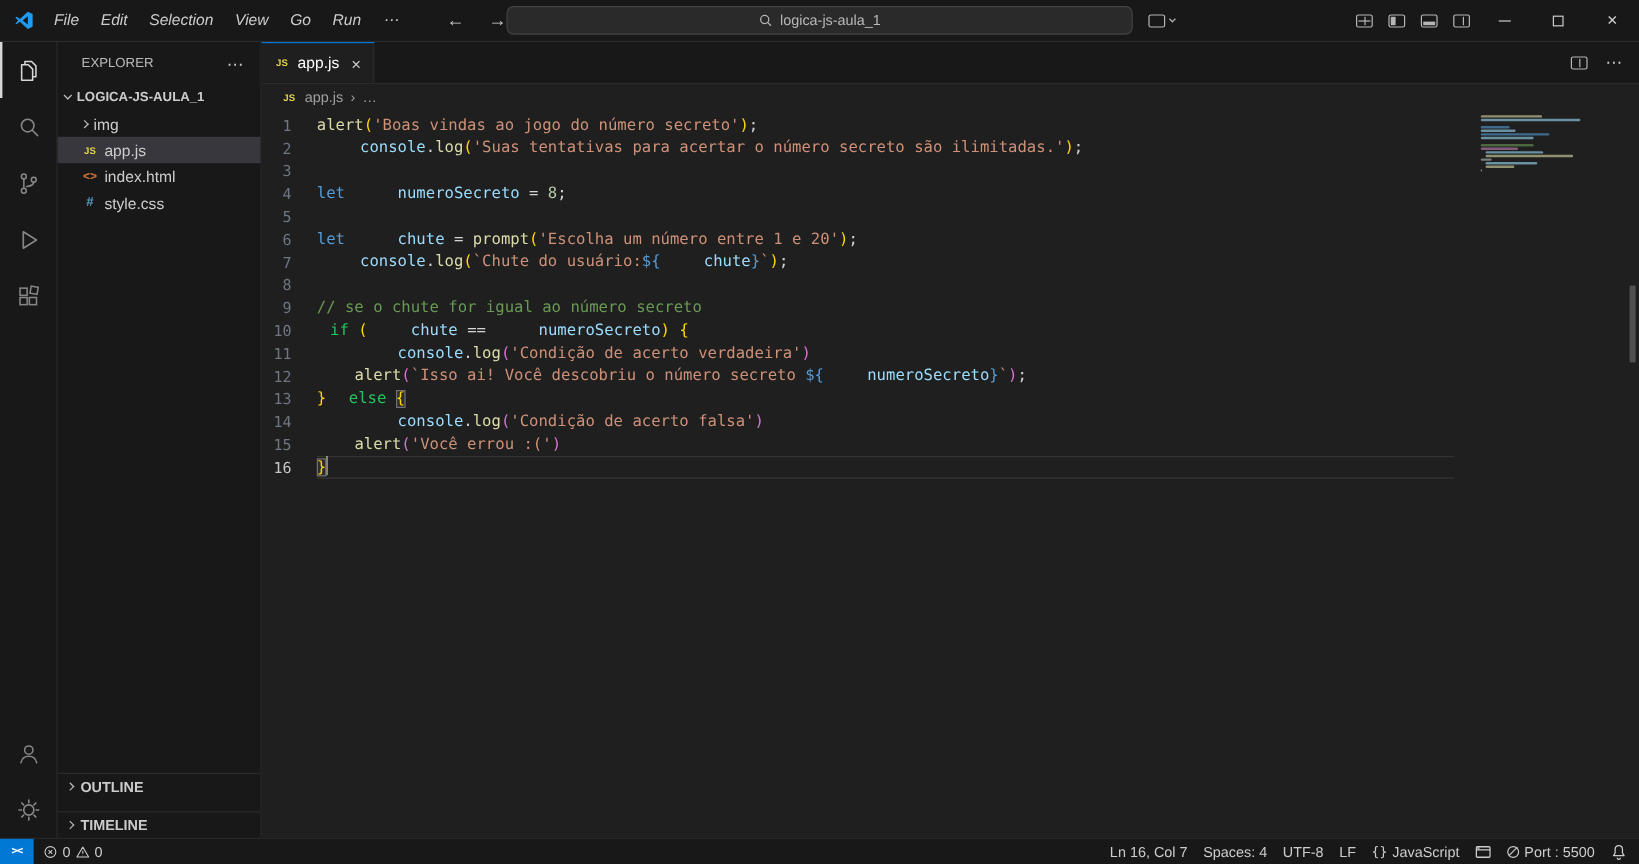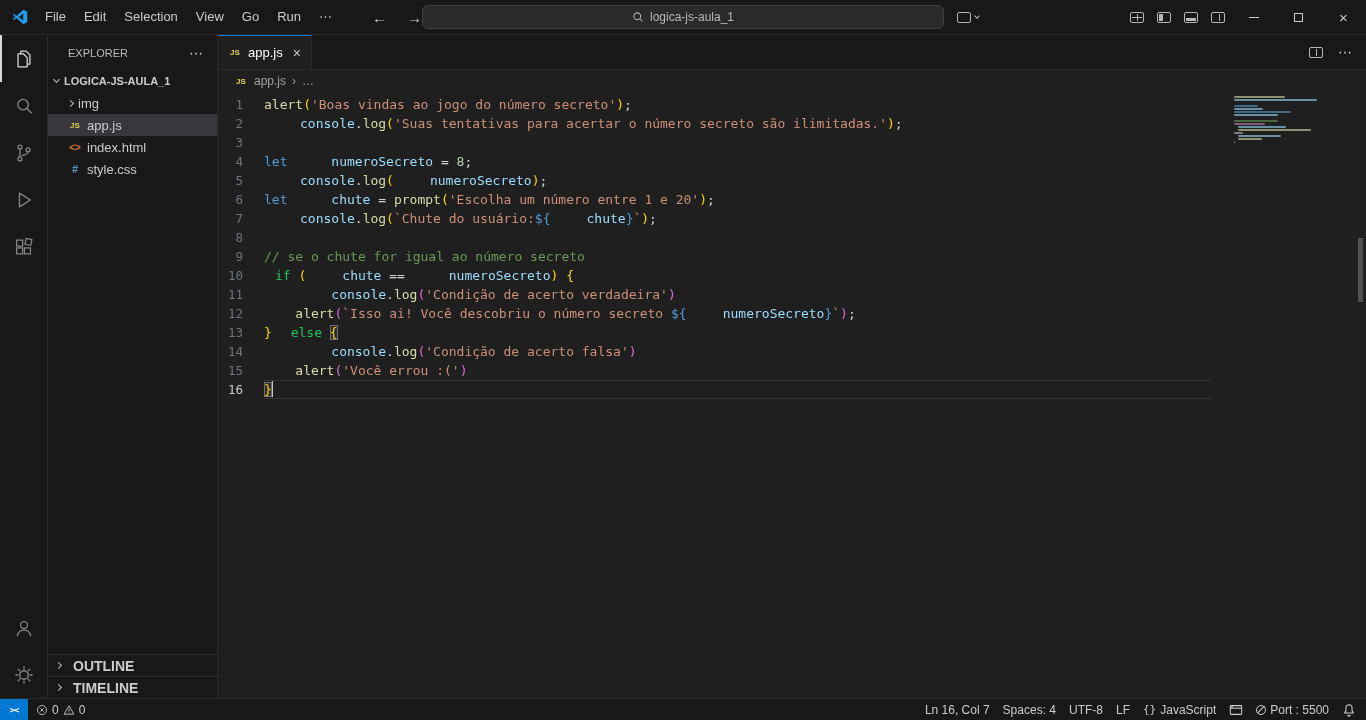--- a/index.html
+++ b/index.html
@@ -3,21 +3,21 @@
 <meta charset="utf-8">
 <style>
   * { box-sizing: border-box; margin: 0; padding: 0; }
   html, body { width: 1366px; height: 720px; overflow: hidden; }
   body { font-family: "Liberation Sans", sans-serif; background: #1f1f1f; }
   .window { position: relative; width: 1366px; height: 720px; background: #1f1f1f; color: #cccccc; overflow: hidden; }
 
   
   .titlebar { position: relative; height: 35px; background: #181818; border-bottom: 1px solid #2b2b2b; display: flex; align-items: center; }
   .logo { margin: 0 8px 0 12px; display: flex; align-items: center; }
-  .menubar { display: flex; align-items: flex-end; }
+  .menubar { display: flex; align-items: flex-end; font-style: italic; }
   .menu-item { padding: 0 9px; font-size: 13px; color: #cccccc; height: 35px; line-height: 34px; cursor: default; }
   .nav-arrows { position: absolute; left: 372px; top: 0; height: 35px; display: flex; align-items: center; gap: 20px; font-size: 15px; color: #cfcfcf; }
   .command-center { position: absolute; left: 50%; transform: translateX(-50%); top: 5px; width: 522px; height: 24px;
     background: #2a2a2a; border: 1px solid #424242; border-radius: 6px; display: flex; align-items: center; justify-content: center;
     gap: 6px; font-size: 12px; color: #b8b8b8; }
   .layout-extra { position: absolute; left: 957px; top: 0; height: 35px; display: flex; align-items: center; gap: 4px; }
   .tb-right { position: absolute; right: 0; top: 0; height: 35px; display: flex; align-items: center; }
   .tb-icon { width: 27px; height: 35px; display: flex; align-items: center; justify-content: center; }
   .win-btn { width: 45px; height: 35px; display: flex; align-items: center; justify-content: center; font-size: 15px; color: #cccccc; }
   .min-shape { width: 10px; height: 1px; background: #cccccc; display: inline-block; }
@@ -49,21 +49,21 @@
   .sb-header { height: 35px; display: flex; align-items: center; padding: 0 14px 0 20px; font-size: 11px; color: #bbbbbb; }
   .sb-header .more { margin-left: auto; font-size: 14px; color: #cccccc; cursor: pointer; }
   .sb-root { height: 22px; display: flex; align-items: center; gap: 5px; padding-left: 6px; font-size: 11px; font-weight: 700; color: #cccccc; cursor: pointer; }
   .tree-item { height: 22px; display: flex; align-items: center; gap: 5px; padding-left: 20px; font-size: 13px; color: #cccccc; cursor: pointer; }
   .tree-item.selected { background: #37373d; }
   .ficon { width: 14px; text-align: center; font-weight: 700; font-size: 8px; flex: none; }
   .ficon.js { color: #e6d34a; }
   .ficon.html { color: #dd7733; font-size: 10px; }
   .ficon.css { color: #519aba; font-size: 11px; }
   .sb-spacer { flex: 1; }
-  .sb-panel { height: 22px; display: flex; align-items: center; gap: 12px; padding-left: 8px; border-top: 1px solid #2b2b2b; font-size: 14px; font-weight: 700; color: #cccccc; cursor: pointer; }
+  .sb-panel { height: 22px; display: flex; align-items: center; gap: 6px; padding-left: 8px; border-top: 1px solid #2b2b2b; font-size: 12px; font-weight: 700; color: #cccccc; cursor: pointer; margin-top: 10px; }
 
   
   .editor { flex: 1; display: flex; flex-direction: column; background: #1f1f1f; min-width: 0; }
   .tabbar { height: 35px; background: #181818; display: flex; align-items: stretch; border-bottom: 1px solid #2b2b2b; flex: none; }
   .tab { display: flex; align-items: center; gap: 6px; padding: 0 10px; background: #1f1f1f; border-right: 1px solid #2b2b2b; border-top: 1px solid #0078d4; font-size: 13px; color: #ffffff; cursor: pointer; }
   .tab-close { color: #cccccc; font-size: 14px; margin-left: 4px; cursor: pointer; }
   .tab-actions { margin-left: auto; display: flex; align-items: center; gap: 15px; padding-right: 14px; color: #cccccc; }
   .split-icon { width: 14px; height: 11px; border: 1px solid #b6b6b6; border-radius: 2px; position: relative; display: inline-block; }
   .split-icon::before { content: ""; position: absolute; left: 6px; top: 1px; bottom: 1px; width: 1px; background: #b6b6b6; }
   .more-dots { font-size: 14px; color: #cccccc; }
@@ -288,21 +288,20 @@
             <div class="line">
               <span class="ln">3</span>
               <span class="lc"></span>
             </div>
             <div class="line">
               <span class="ln">4</span>
               <span class="lc"><span class="tk-kw">let </span><span class="tk-vr">numeroSecreto</span><span class="tk-pn"> = </span><span class="tk-nm">8</span><span class="tk-pn">;</span></span>
             </div>
             <div class="line">
               <span class="ln">5</span>
-              <span class="lc"><span class="tk-vr">console</span><span class="tk-pn">.</span><span class="tk-fn">log</span><span class="tk-br">(</span><span class="tk-vr">numeroSecreto</span><span class="tk-br">)</span><span class="tk-pn">;</span></span>
             </div>
             <div class="line">
               <span class="ln">6</span>
               <span class="lc"><span class="tk-kw">let </span><span class="tk-vr">chute</span><span class="tk-pn"> = </span><span class="tk-fn">prompt</span><span class="tk-br">(</span><span class="tk-st">'Escolha um número entre 1 e 20'</span><span class="tk-br">)</span><span class="tk-pn">;</span></span>
             </div>
             <div class="line">
               <span class="ln">7</span>
               <span class="lc"><span class="tk-vr">console</span><span class="tk-pn">.</span><span class="tk-fn">log</span><span class="tk-br">(</span><span class="tk-st">`Chute do usuário:</span><span class="tk-ip">${</span><span class="tk-vr">chute</span><span class="tk-ip">}</span><span class="tk-st">`</span><span class="tk-br">)</span><span class="tk-pn">;</span></span>
             </div>
             <div class="line">

